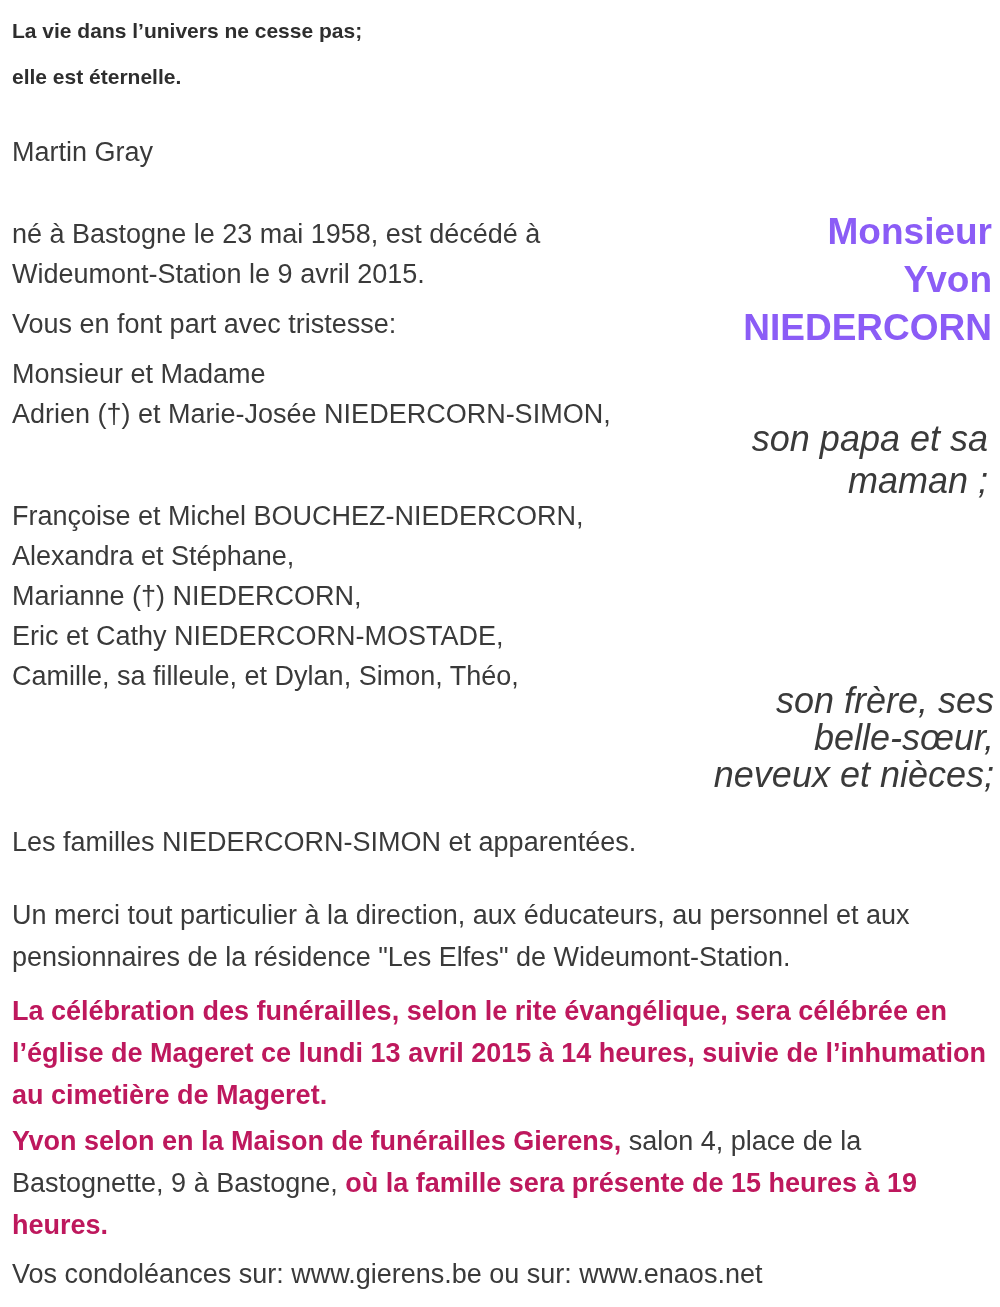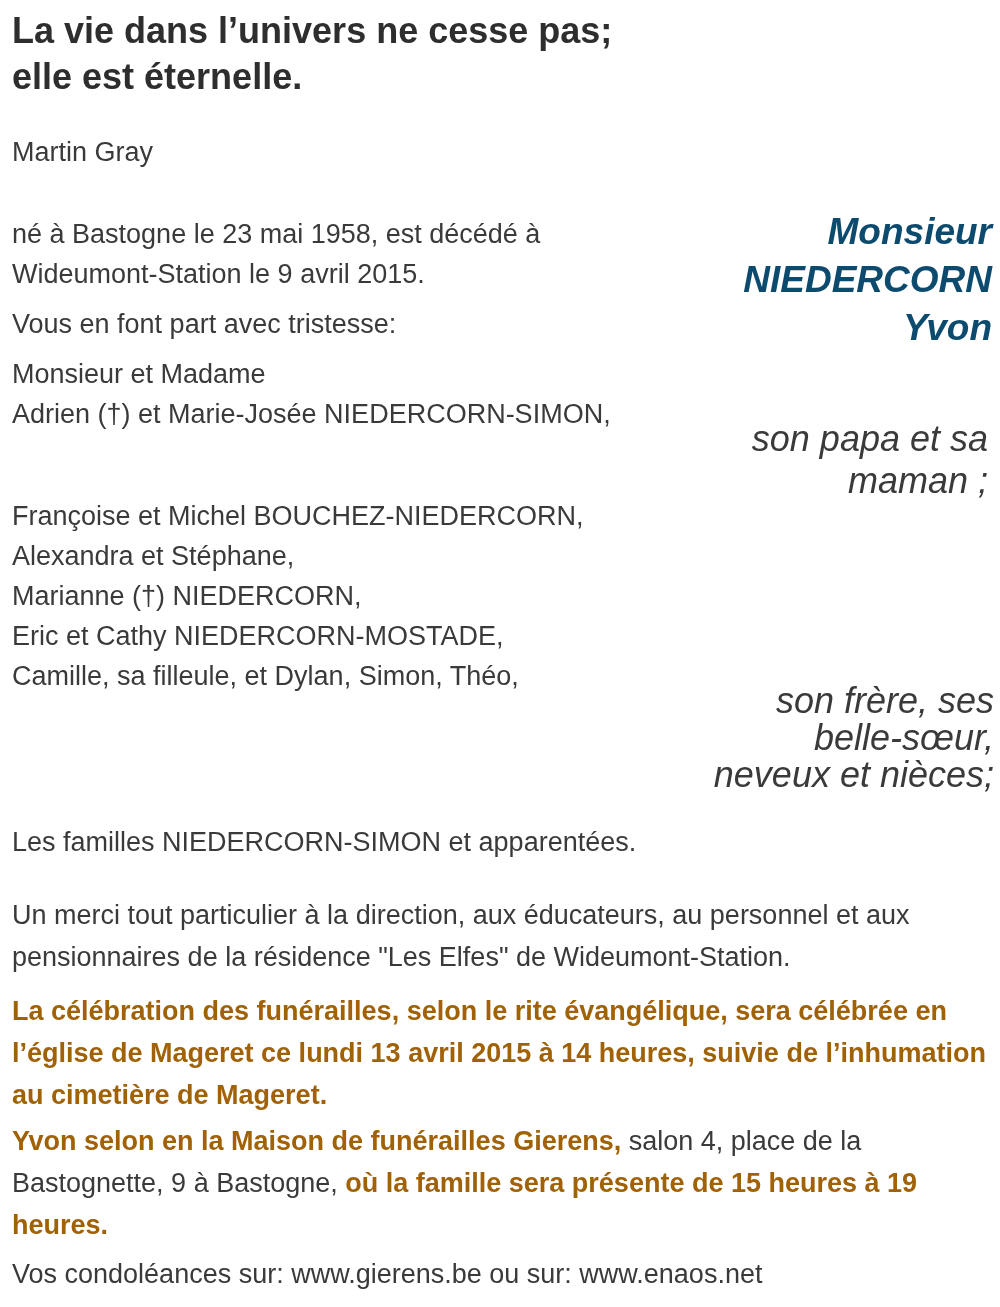--- a/index.html
+++ b/index.html
@@ -11,34 +11,33 @@
     position: relative;
     width: 1000px;
     height: 1307px;
     background: #ffffff;
     color: #3a3a3a;
     font-family: "Liberation Sans", "DejaVu Sans", sans-serif;
     overflow: hidden;
   }
   .abs { position: absolute; }
   .t   { font-size: 27px; line-height: 40px; }
-  .b   { font-weight: bold; color: #a16207; }
+  .b   { font-weight: bold; color: #be185d; }
   .quote {
-    font-size: 36px;
+    font-size: 21px;
     font-weight: bold;
     line-height: 46px;
     color: #2e2e2e;
   }
   .name {
     font-size: 37px;
     font-weight: bold;
-    font-style: italic;
     line-height: 48px;
     text-align: right;
-    color: #0c4a6e;
+    color: #8b5cf6;
   }
   .rel {
     font-size: 36px;
     font-style: italic;
     text-align: right;
   }
   .lh42 { line-height: 42px; }
   .lh37 { line-height: 37px; }
 </style>
 </head>
@@ -53,22 +52,22 @@
 
   <div class="abs t" style="left:12px; top:132px;">Martin Gray</div>
 
   <div class="abs t" style="left:12px; top:214px;">
     <div>né à Bastogne le 23 mai 1958, est décédé à</div>
     <div>Wideumont-Station le 9 avril 2015.</div>
   </div>
 
   <div class="abs name" style="right:8px; top:208px;">
     <div>Monsieur</div>
+    <div>Yvon</div>
     <div>NIEDERCORN</div>
-    <div>Yvon</div>
   </div>
 
   <div class="abs t" style="left:12px; top:304px;">Vous en font part avec tristesse:</div>
 
   <div class="abs t" style="left:12px; top:354px;">Monsieur et Madame</div>
   <div class="abs t" style="left:12px; top:394px;">Adrien (†) et Marie-Josée NIEDERCORN-SIMON,</div>
 
   <div class="abs rel lh42" style="right:12px; top:418px;">
     <div>son papa et sa</div>
     <div>maman ;</div>

